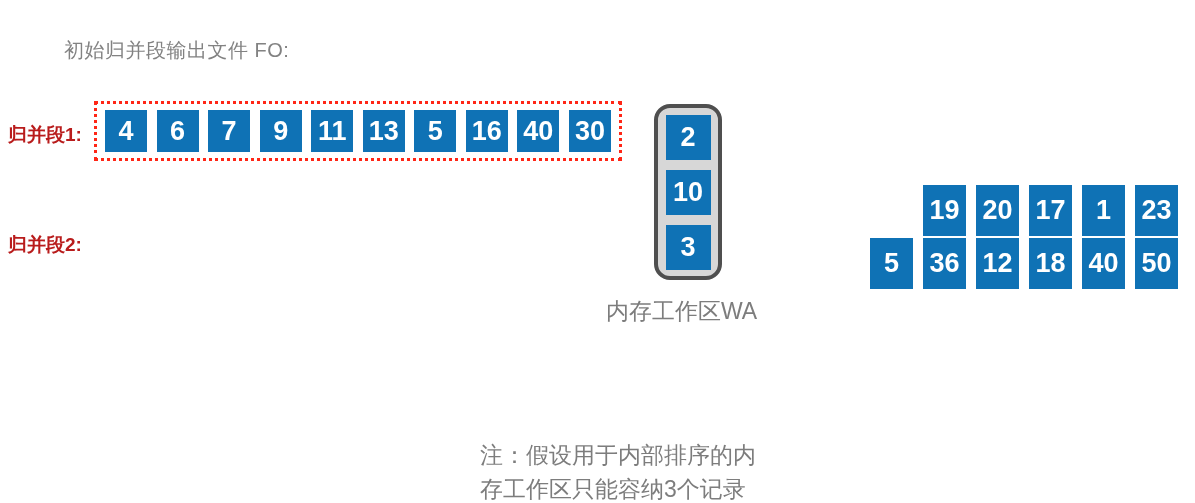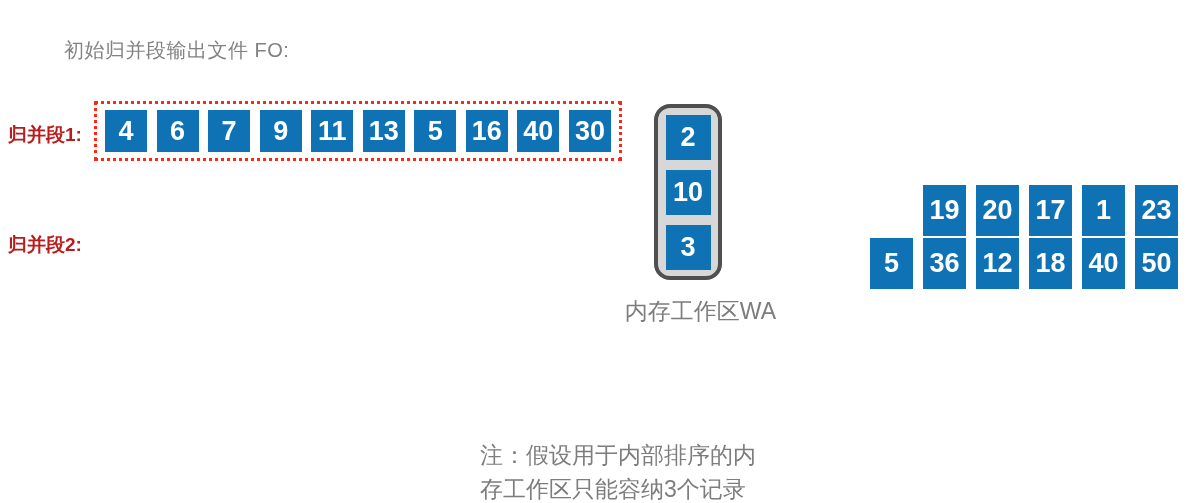--- a/index.html
+++ b/index.html
@@ -79,21 +79,21 @@
     display: flex;
     gap: 10px;
   }
   .fi-row--top  { left: 923px; top: 165px; }
   .fi-row--bot  { left: 870px; top: 218px; }
   .wa-label {
     position: absolute;
     left: 606px;
     top: 276px;
     width: 170px;
-    text-align: right;
+    text-align: left;
     font-size: 23px;
     color: #7d7d7d;
     white-space: nowrap;
   }
   .note {
     position: absolute;
     left: 480px;
     top: 418px;
     width: 420px;
     font-size: 23px;

